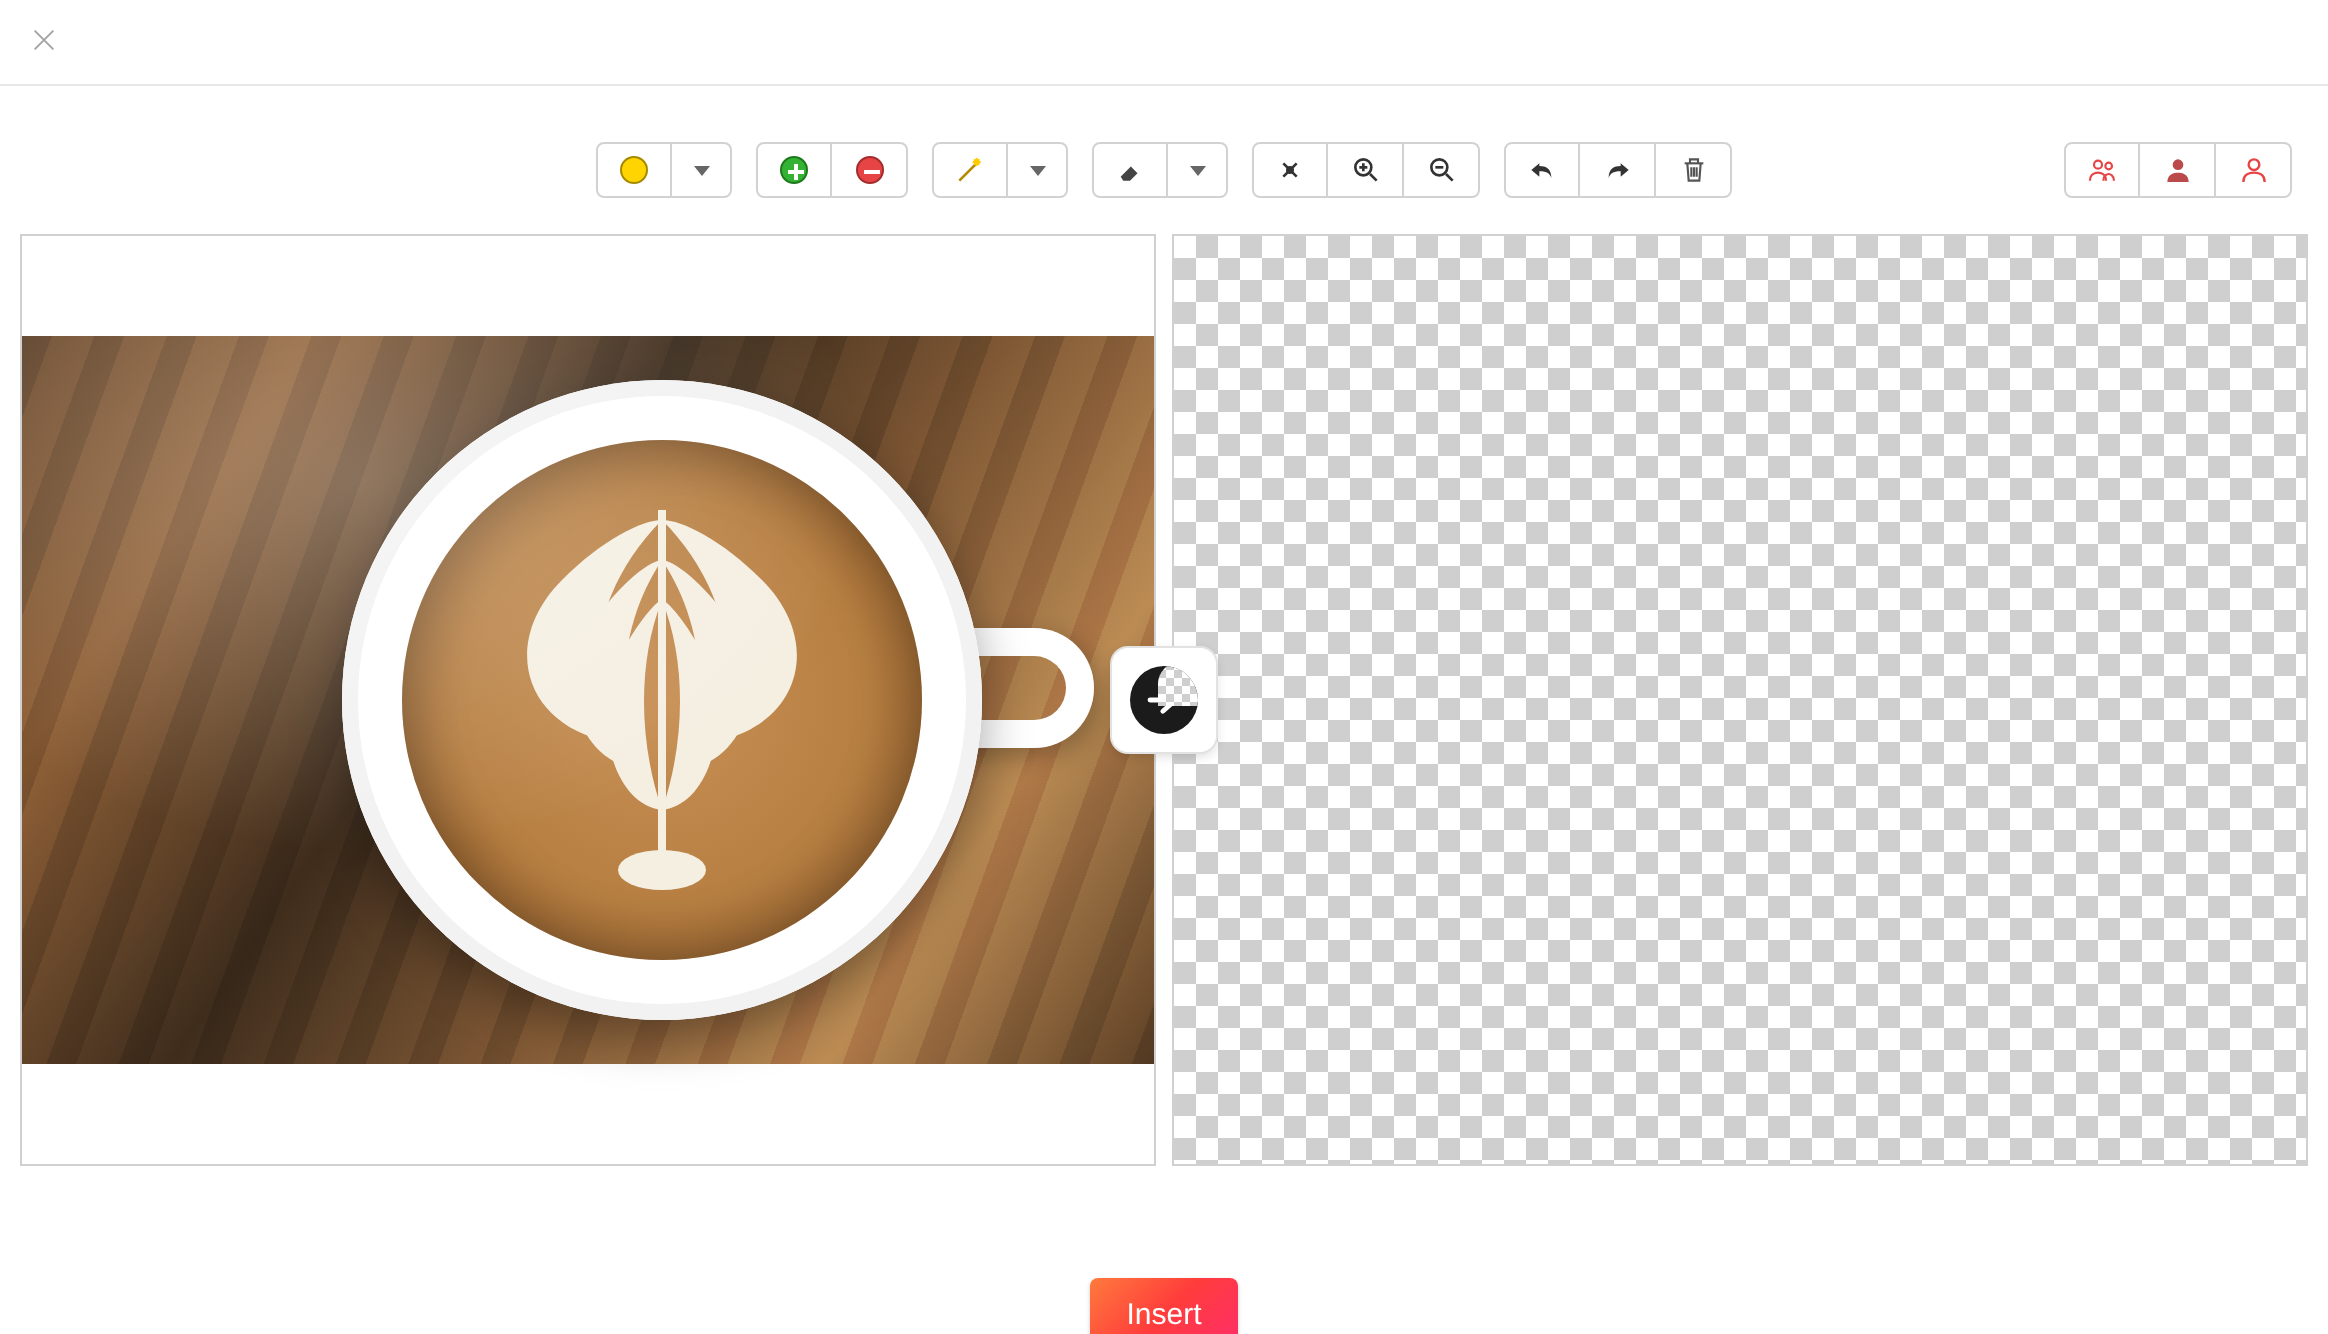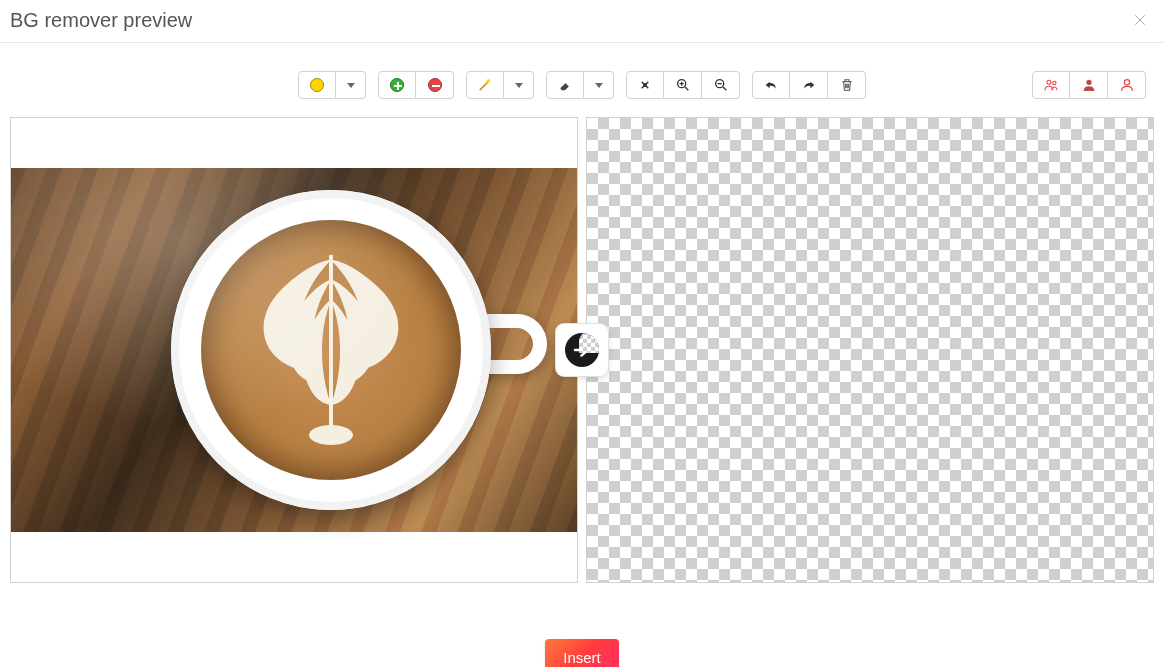--- a/index.html
+++ b/index.html
@@ -77,21 +77,20 @@
   .footer { display:flex; justify-content:center; padding:12px 0 0; }
   .insert-btn { padding:10px 18px; border:none; border-radius:4px; color:#fff; font-size:15px; cursor:pointer;
     background:linear-gradient(135deg,#ff7a3c 0%, #ff3c3c 50%, #ff2d6b 100%); box-shadow:0 1px 2px rgba(0,0,0,.2);margin-top:44px; }
 
   .person-a{ color:#e74545;} .person-b{ color:#bb4b4b;} .person-c{ color:#e74545;}
 </style>
 </head>
 <body>
 
 <div class="header">
-  <div class="header-title">BG remover preview</div>
   <div class="close-btn">
     <span class="icon">
       <svg viewBox="0 0 24 24" fill="none">
           <path d="M5 5 L19 19 M19 5 L5 19"></path>
         </svg>
     </span>
   </div>
 </div>
 
 <div class="toolbar-wrap">

